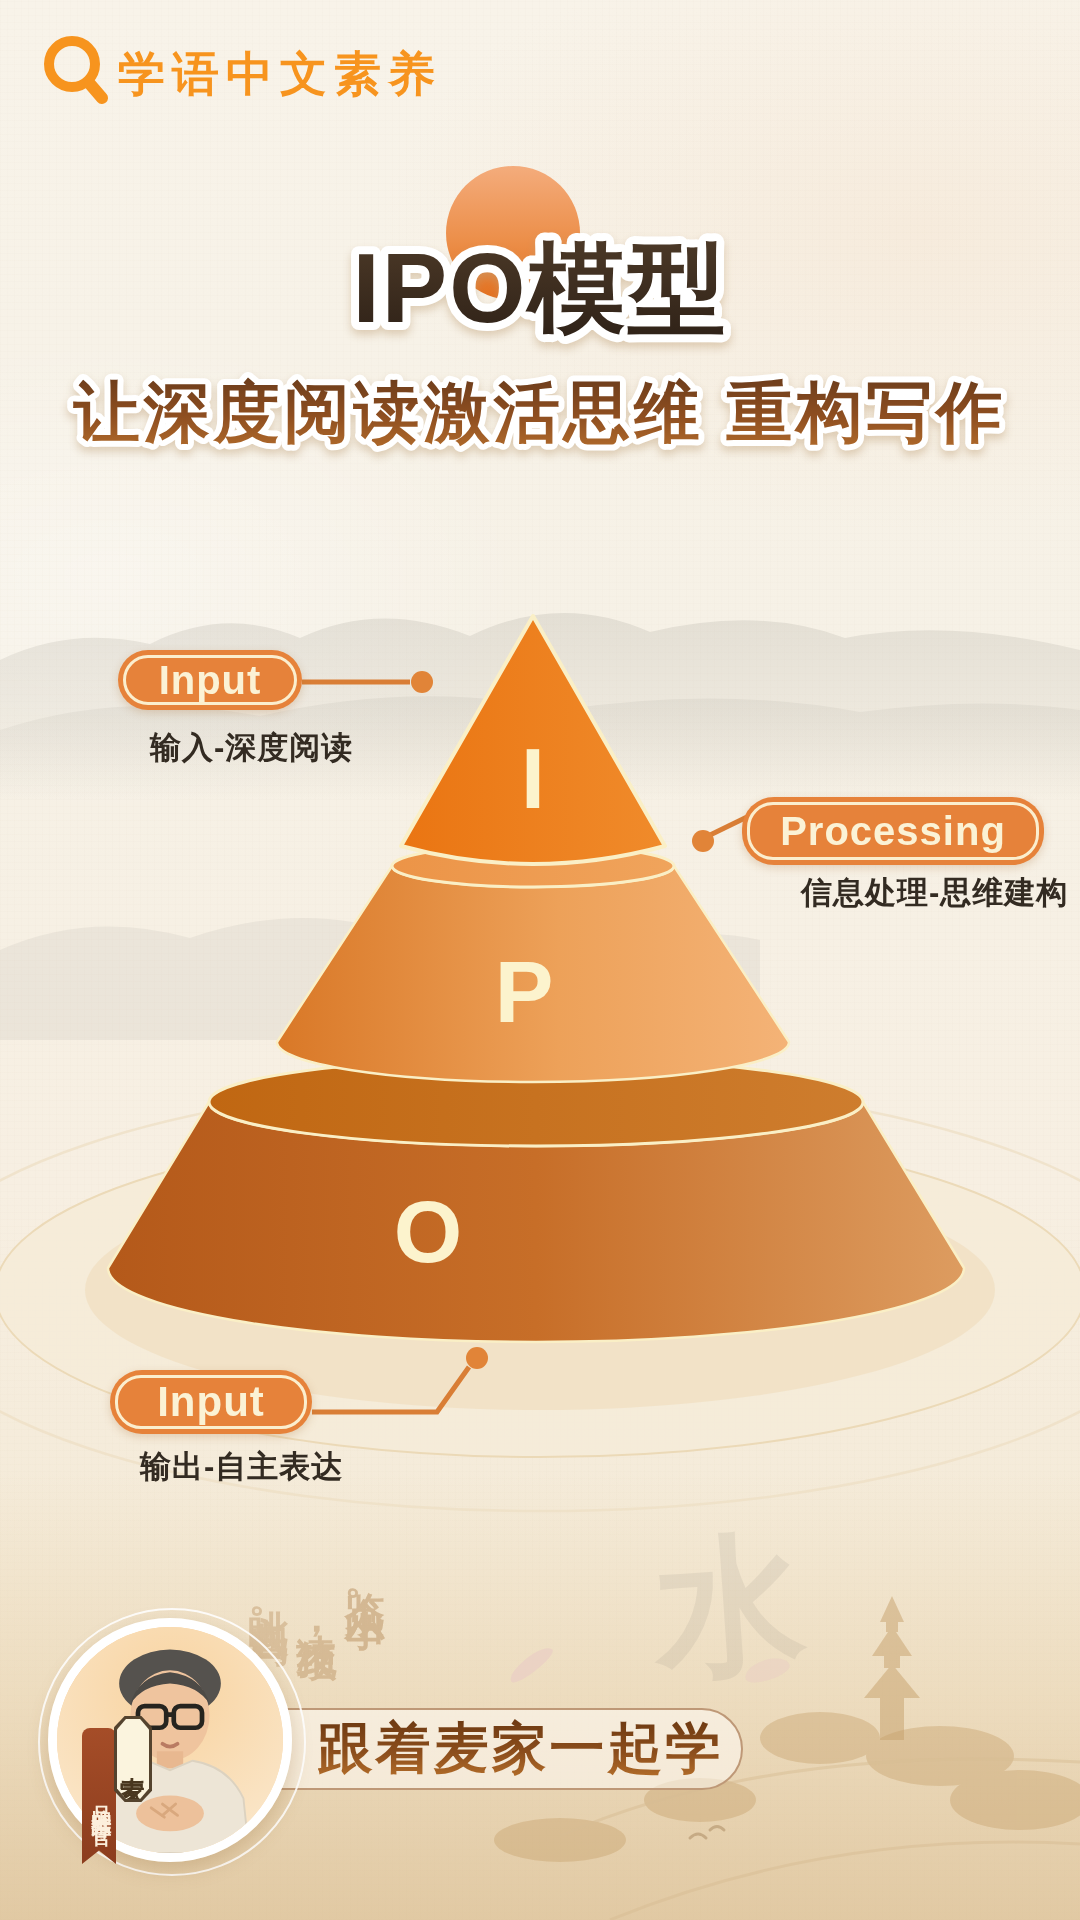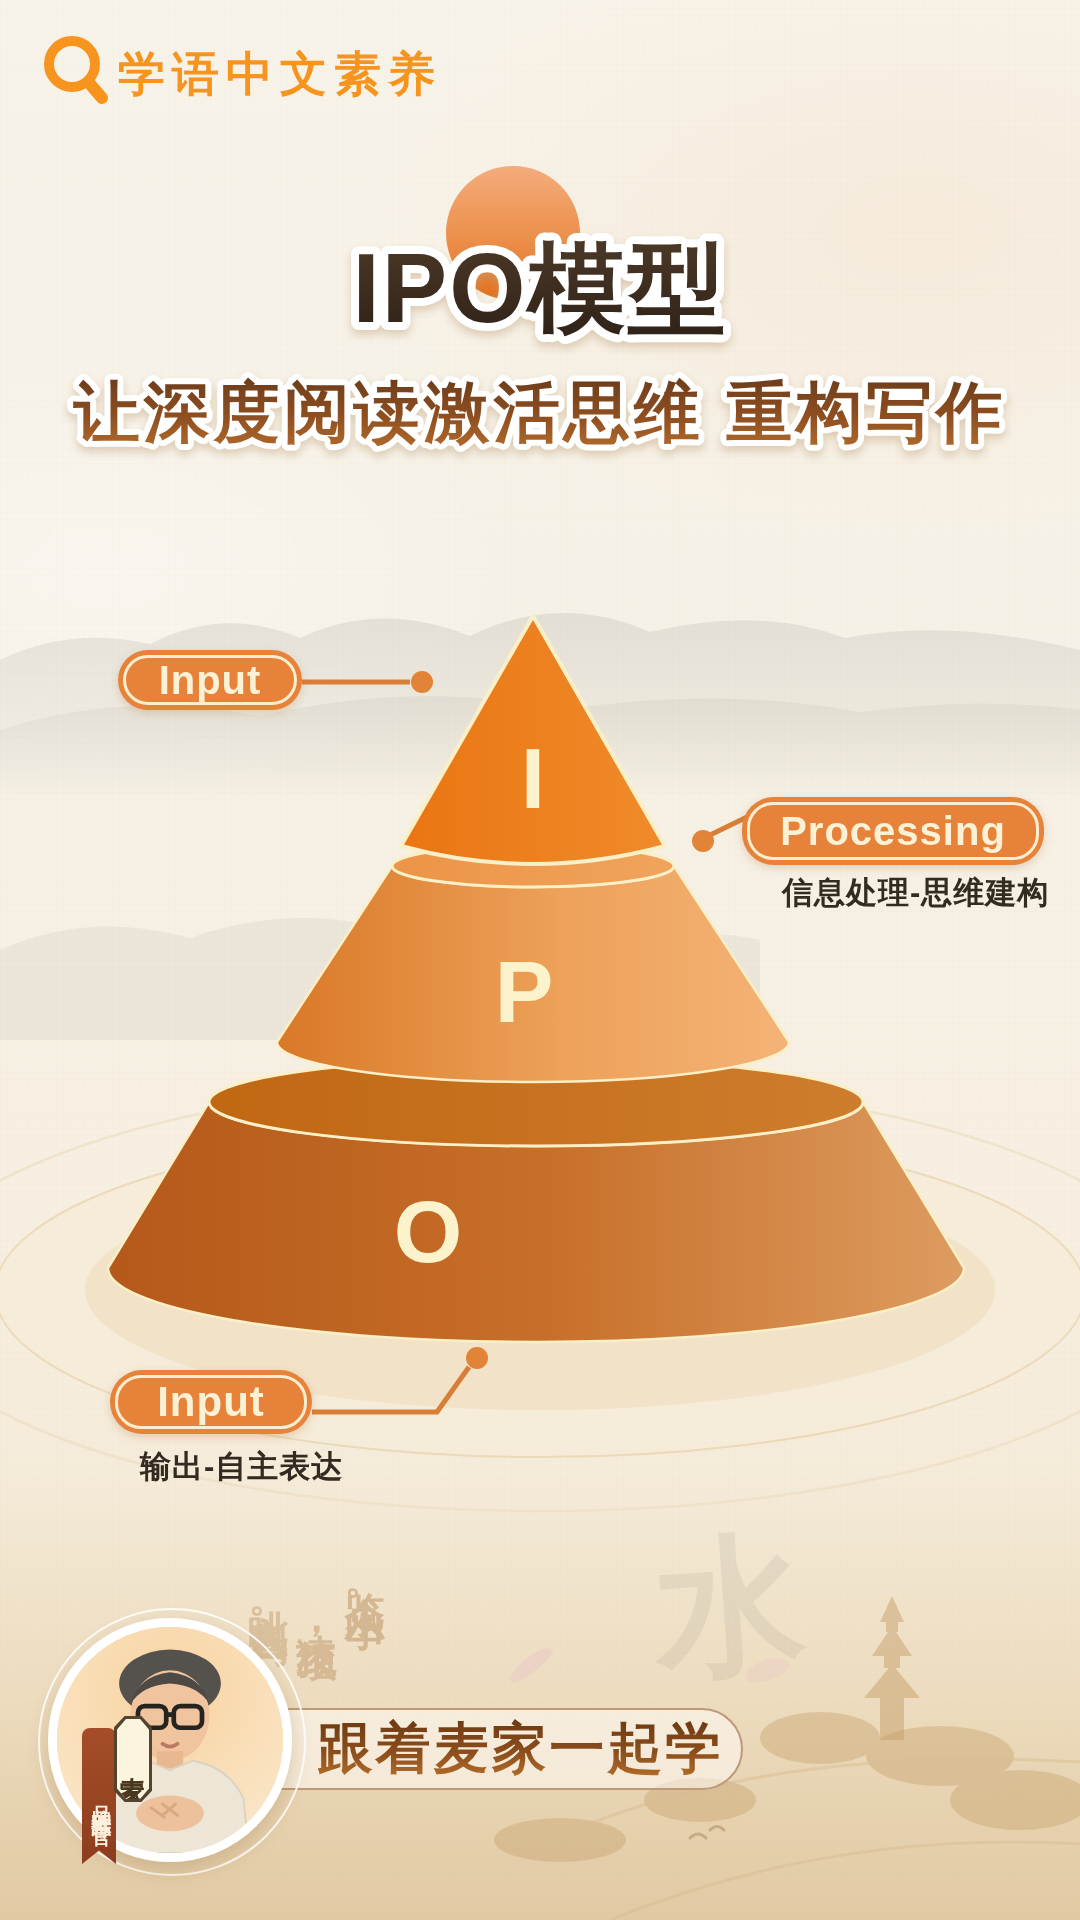--- a/index.html
+++ b/index.html
@@ -33,21 +33,21 @@
     position:absolute;z-index:5;background:#E6823A;border-radius:32px;
     color:#FBF2D5;font-weight:800;display:flex;align-items:center;justify-content:center;
     letter-spacing:1px;box-shadow:0 3px 8px rgba(170,110,50,.25);
   }
   .tag::before{content:"";position:absolute;inset:5px;border:3px solid rgba(252,243,214,.95);border-radius:26px;}
   .tag-input{left:118px;top:650px;width:184px;height:60px;font-size:40px;}
   .tag-processing{left:742px;top:797px;width:302px;height:68px;font-size:40px;}
   .tag-output{left:110px;top:1370px;width:202px;height:64px;font-size:42px;}
   .tag-desc{position:absolute;z-index:5;color:#332B22;font-size:31px;font-weight:700;letter-spacing:1px;}
   .desc-input{left:150px;top:727px;}
-  .desc-processing{left:782px;top:872px;}
+  .desc-processing{left:801px;top:872px;}
   .desc-output{left:140px;top:1446px;}
   
   .bottom-wash{left:0;top:1470px;width:1080px;height:450px;z-index:0;
     background:linear-gradient(180deg, rgba(233,214,182,0) 0%, rgba(230,206,166,.42) 50%, rgba(216,186,140,.6) 100%);}
   .poem{position:absolute;z-index:1;writing-mode:vertical-rl;text-orientation:upright;
         color:#B98F5E;font-weight:700;letter-spacing:6px;}
   .poem-1{left:338px;top:1560px;font-size:40px;opacity:.5;}
   .poem-2{left:290px;top:1602px;font-size:40px;opacity:.45;}
   .poem-3{left:242px;top:1578px;font-size:40px;opacity:.4;}
   .poem-4{left:196px;top:1646px;font-size:36px;opacity:.35;}
@@ -225,20 +225,21 @@
     <g fill="#E18438">
       <circle cx="422" cy="682" r="11"></circle>
       <circle cx="703" cy="841" r="11"></circle>
       <circle cx="477" cy="1358" r="11"></circle>
     </g>
   </svg>
 
   <div class="tag tag-input">
     <span>Input</span>
   </div>
+  <div class="abs tag-desc desc-input">输入-深度阅读</div>
 
   <div class="tag tag-processing">
     <span>Processing</span>
   </div>
   <div class="abs tag-desc desc-processing">信息处理-思维建构</div>
 
   <div class="tag tag-output">
     <span>Input</span>
   </div>
   <div class="abs cta-pill">

